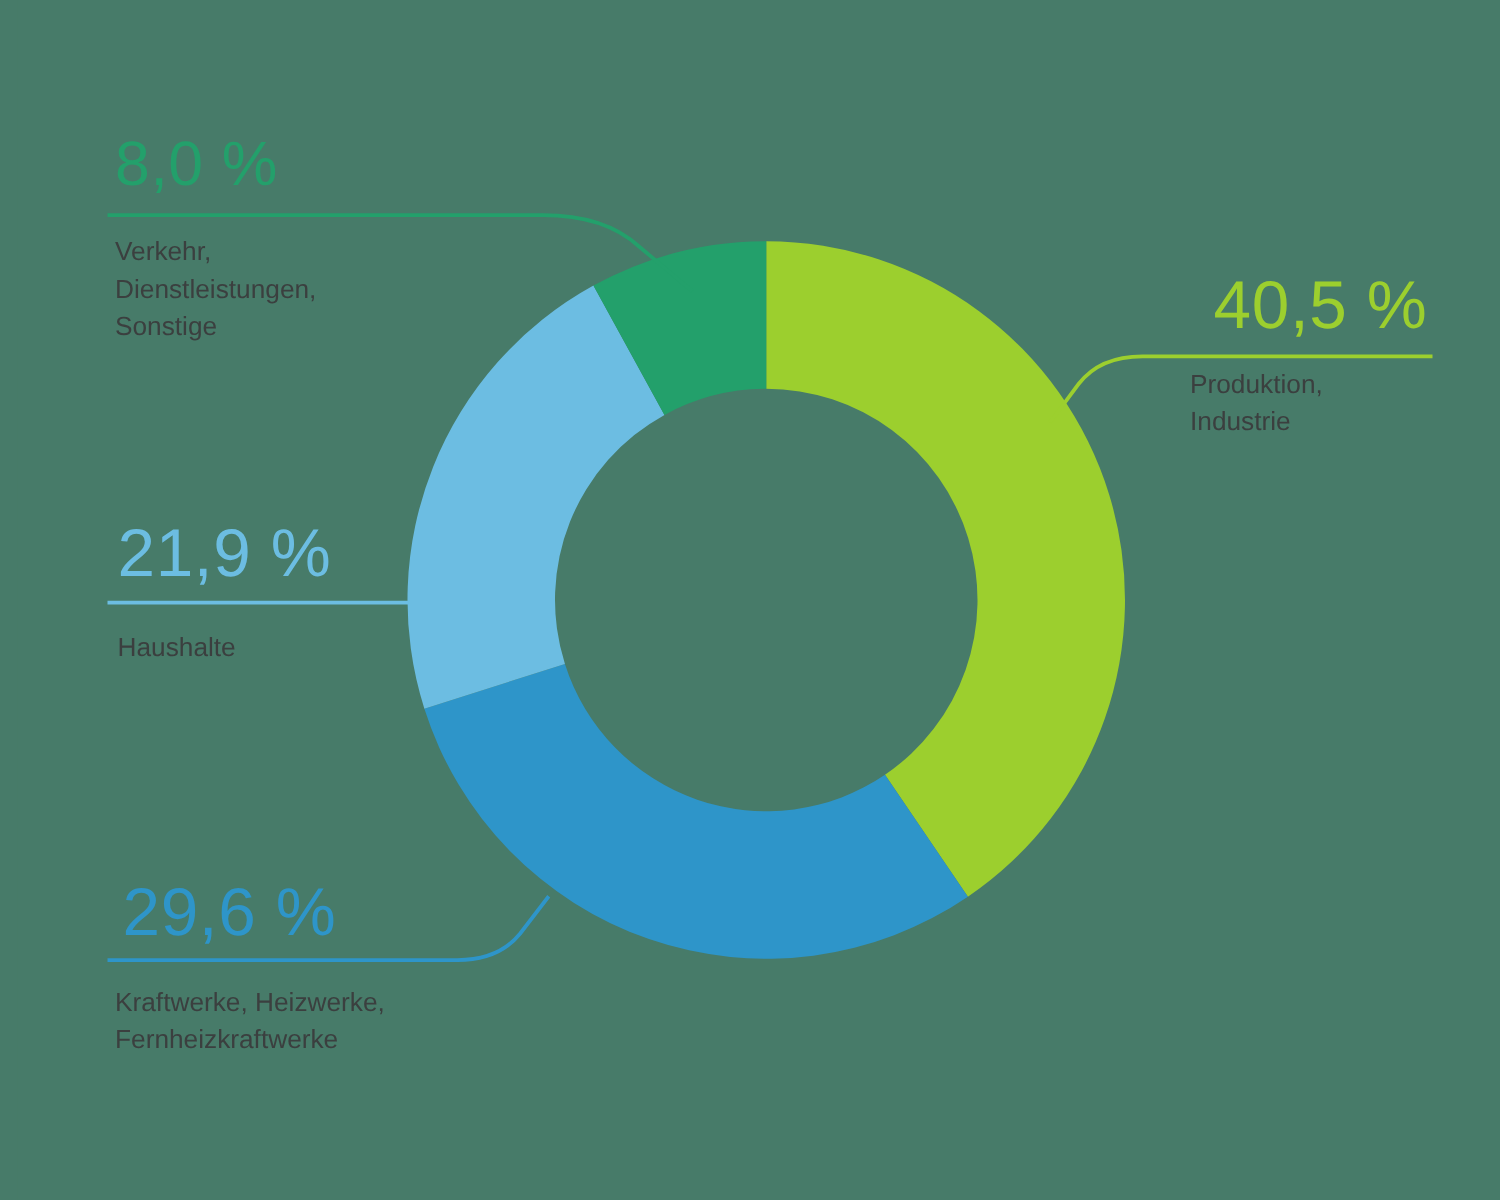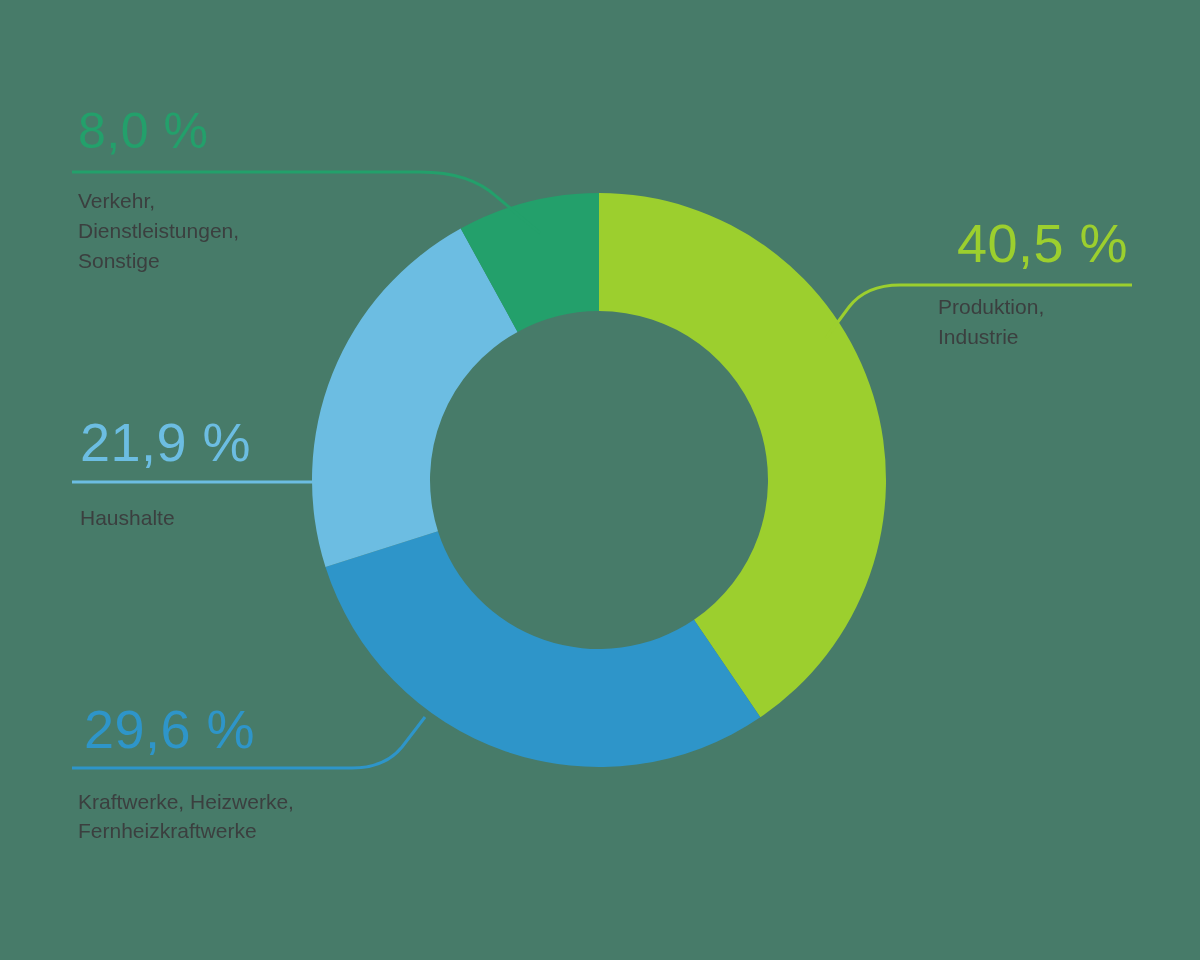--- a/index.html
+++ b/index.html
@@ -10,21 +10,21 @@
   body {
     width: 1200px;
     height: 960px;
     background: #477b69;
     font-family: "Liberation Sans", sans-serif;
     overflow: hidden;
     position: relative;
   }
   #chart-root {
     position: absolute;
-    left: 0;
+    left: 14px;
     top: 0;
     width: 990px;
     height: 960px;
   }
   svg.chart-svg {
     display: block;
     width: 1200px;
     height: 960px;
   }
   .pct-text {

